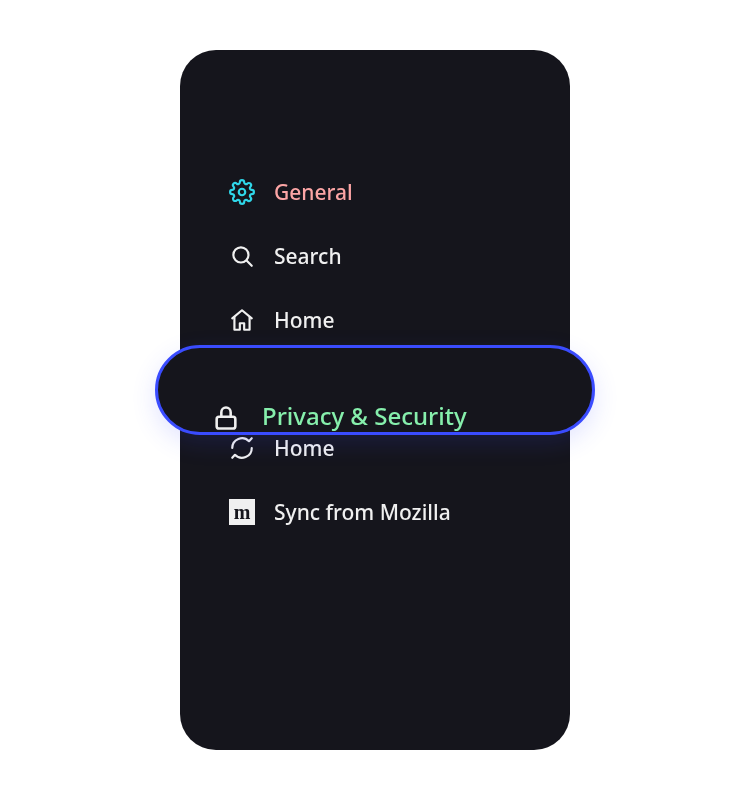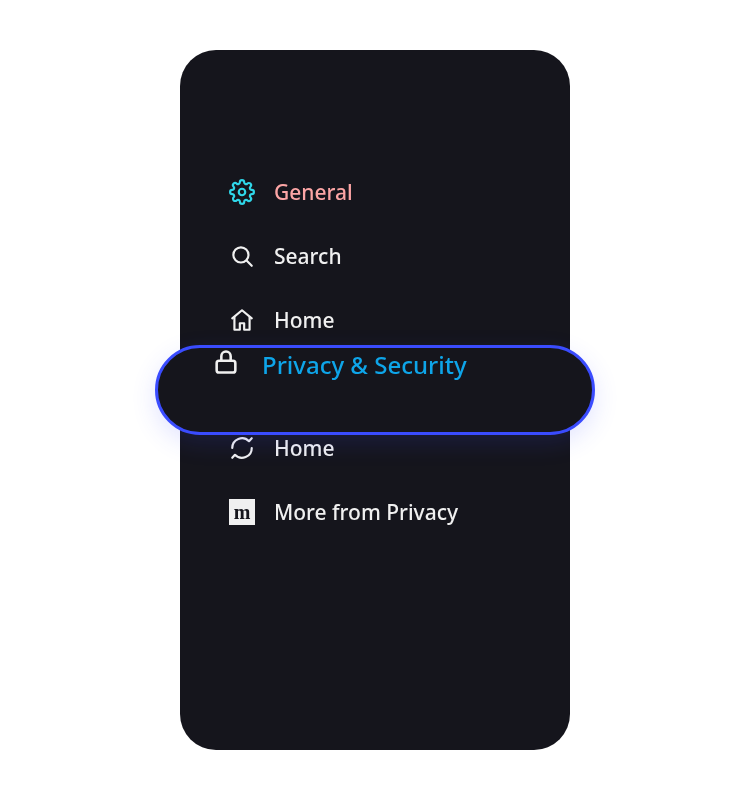--- a/index.html
+++ b/index.html
@@ -71,24 +71,24 @@
       font-size: 20px;
       font-family: Georgia, serif;
       line-height: 1;
     }
     .highlight-pill {
       position: absolute;
       border: 3px solid #3a4cff;
       border-radius: 999px;
       background: #15151c;
       display: flex;
-      align-items: flex-start;
+      align-items: flex-end;
       padding-left: 54px;
       gap: 22px;
-      color: #0ea5e9;
+      color: #86efac;
       font-size: 24px;
       font-weight: 500;
       box-shadow: 0 8px 24px rgba(58,76,255,0.15);
       left: 155px;
       top: 345px;
       width: 440px;
       height: 90px;
     }
     .highlight-pill .icon svg {
       width: 30px;
@@ -144,21 +144,21 @@
             <path d="M3 12a9 9 0 0 1 15.5-6.3L21 3"></path>
           </svg>
       </span>
       <span>Home</span>
     </div>
 
     <div class="nav-item">
       <span class="icon">
         <span class="mozilla-box">m</span>
       </span>
-      <span>More from Privacy</span>
+      <span>Sync from Mozilla</span>
     </div>
 
   </nav>
 </div>
 
 <div class="highlight-pill">
   <span class="icon">
     <svg viewBox="0 0 24 24">
         <rect x="4" y="11" width="16" height="10" rx="2"></rect>
         <path d="M8 11V7a4 4 0 0 1 8 0v4"></path>

